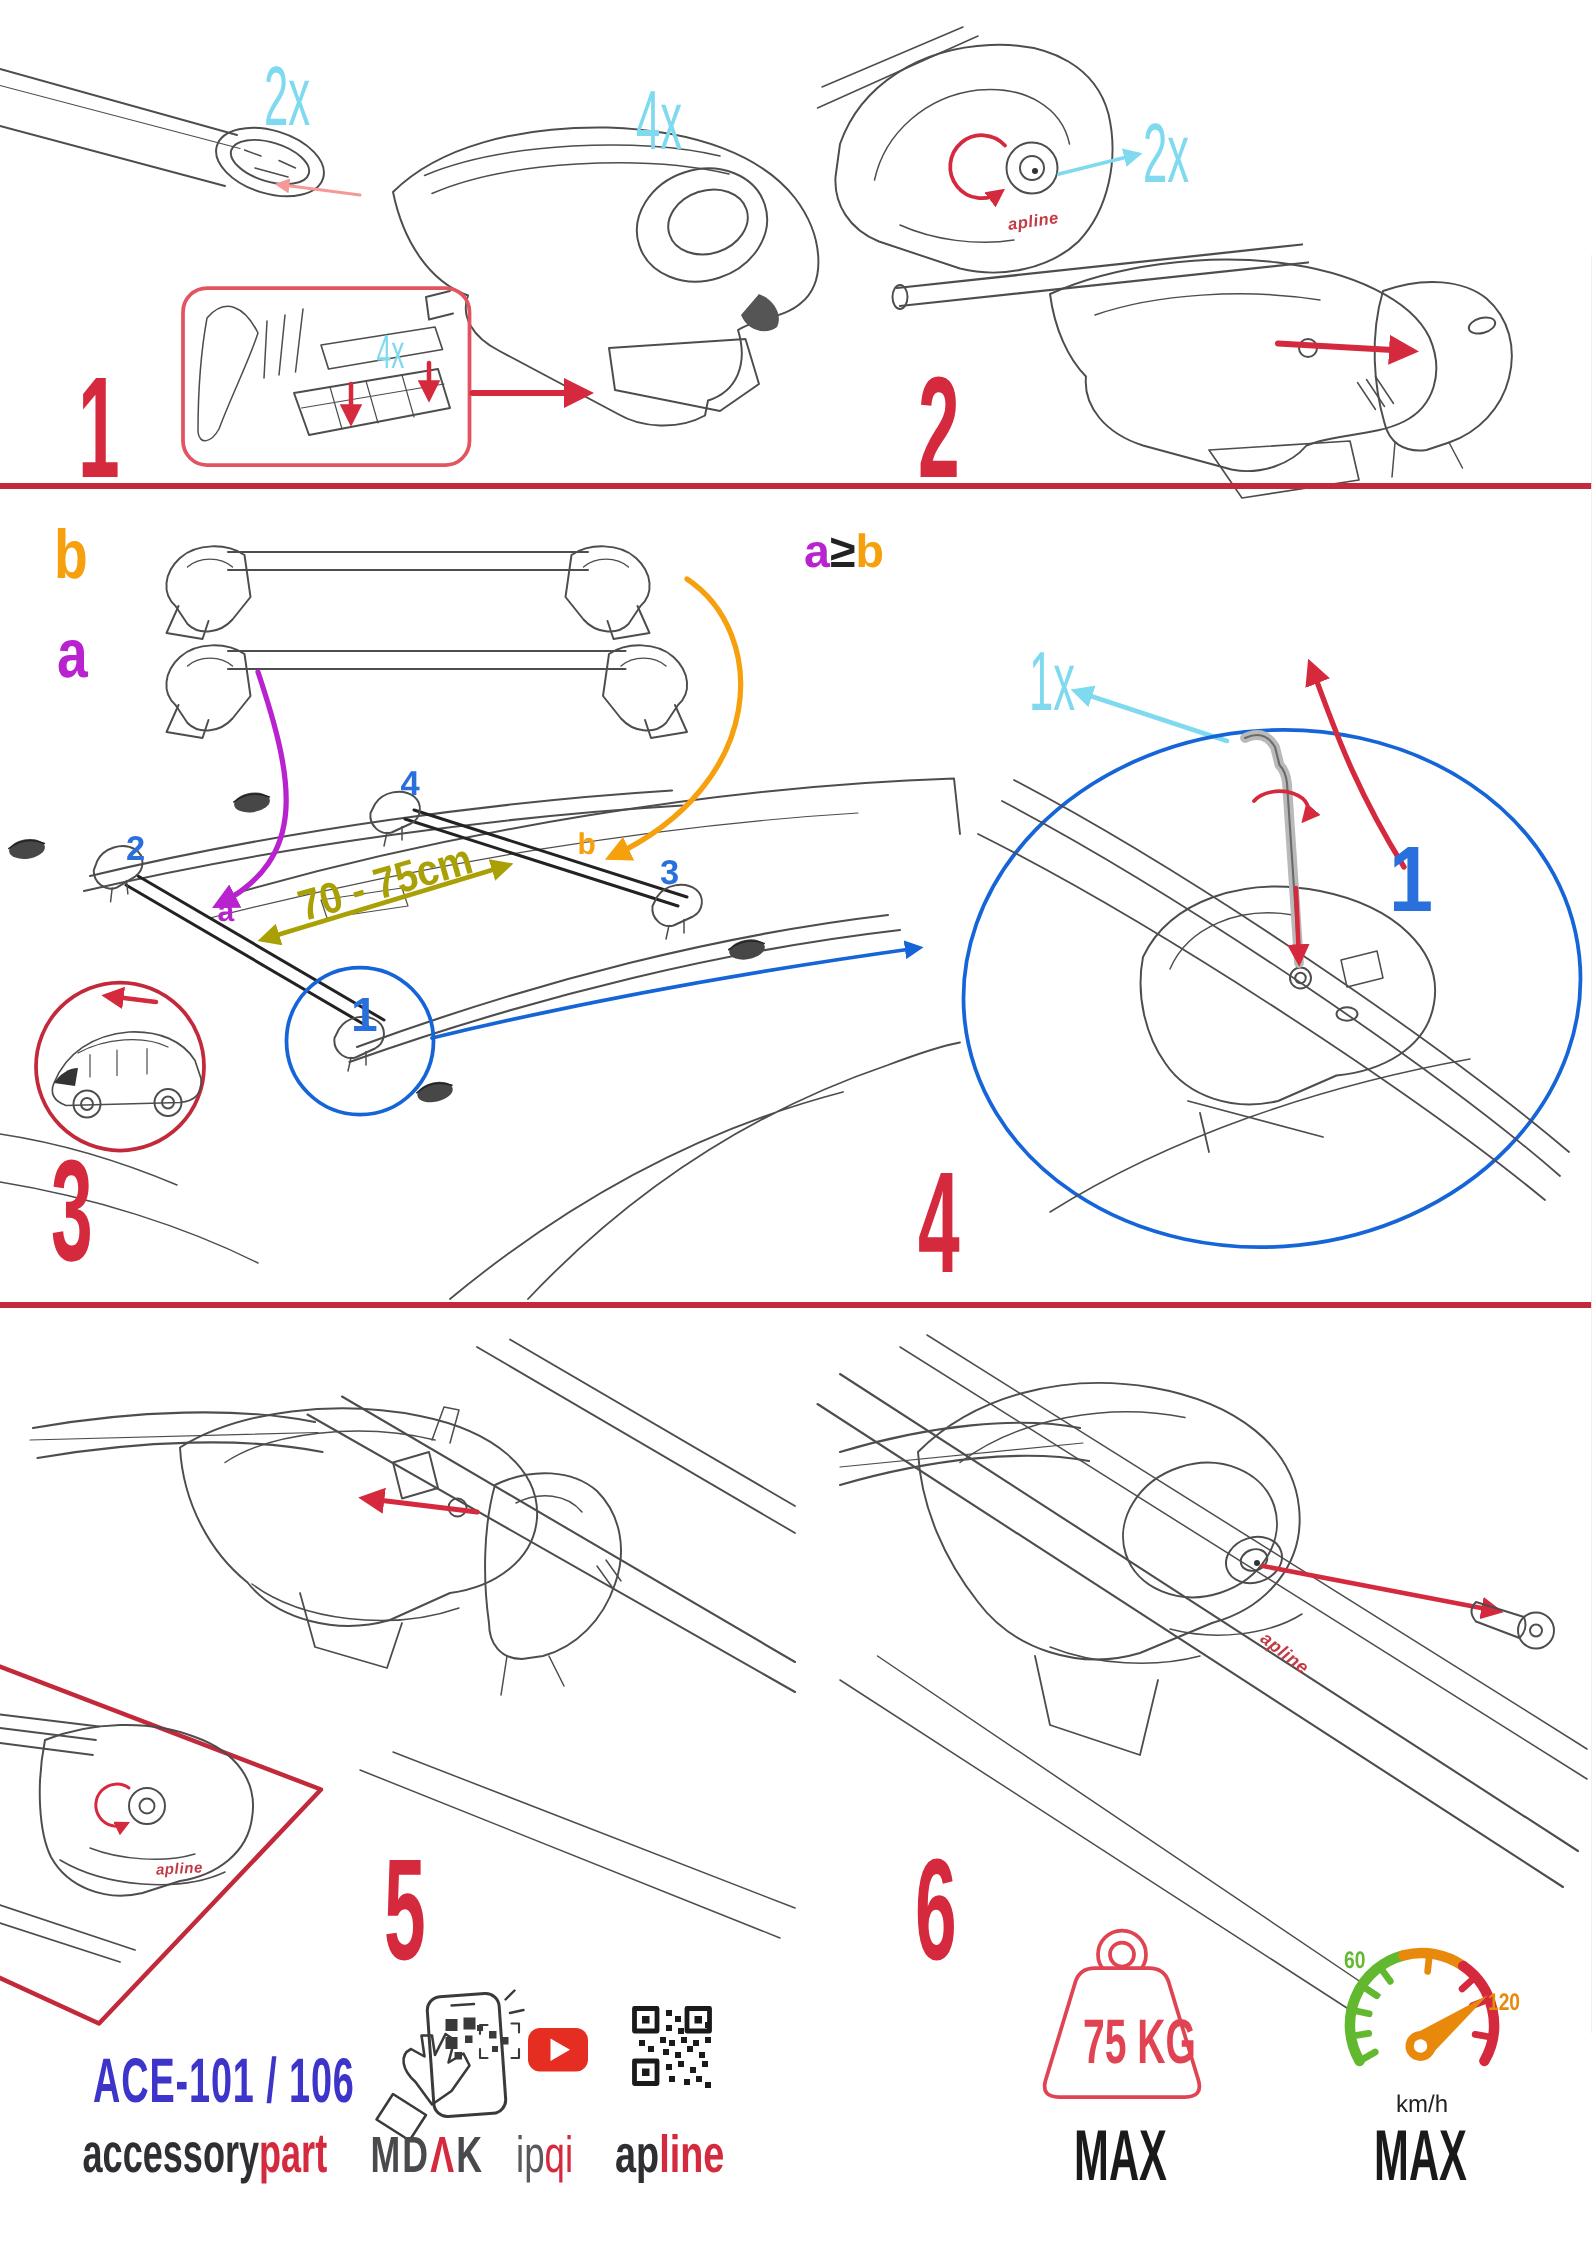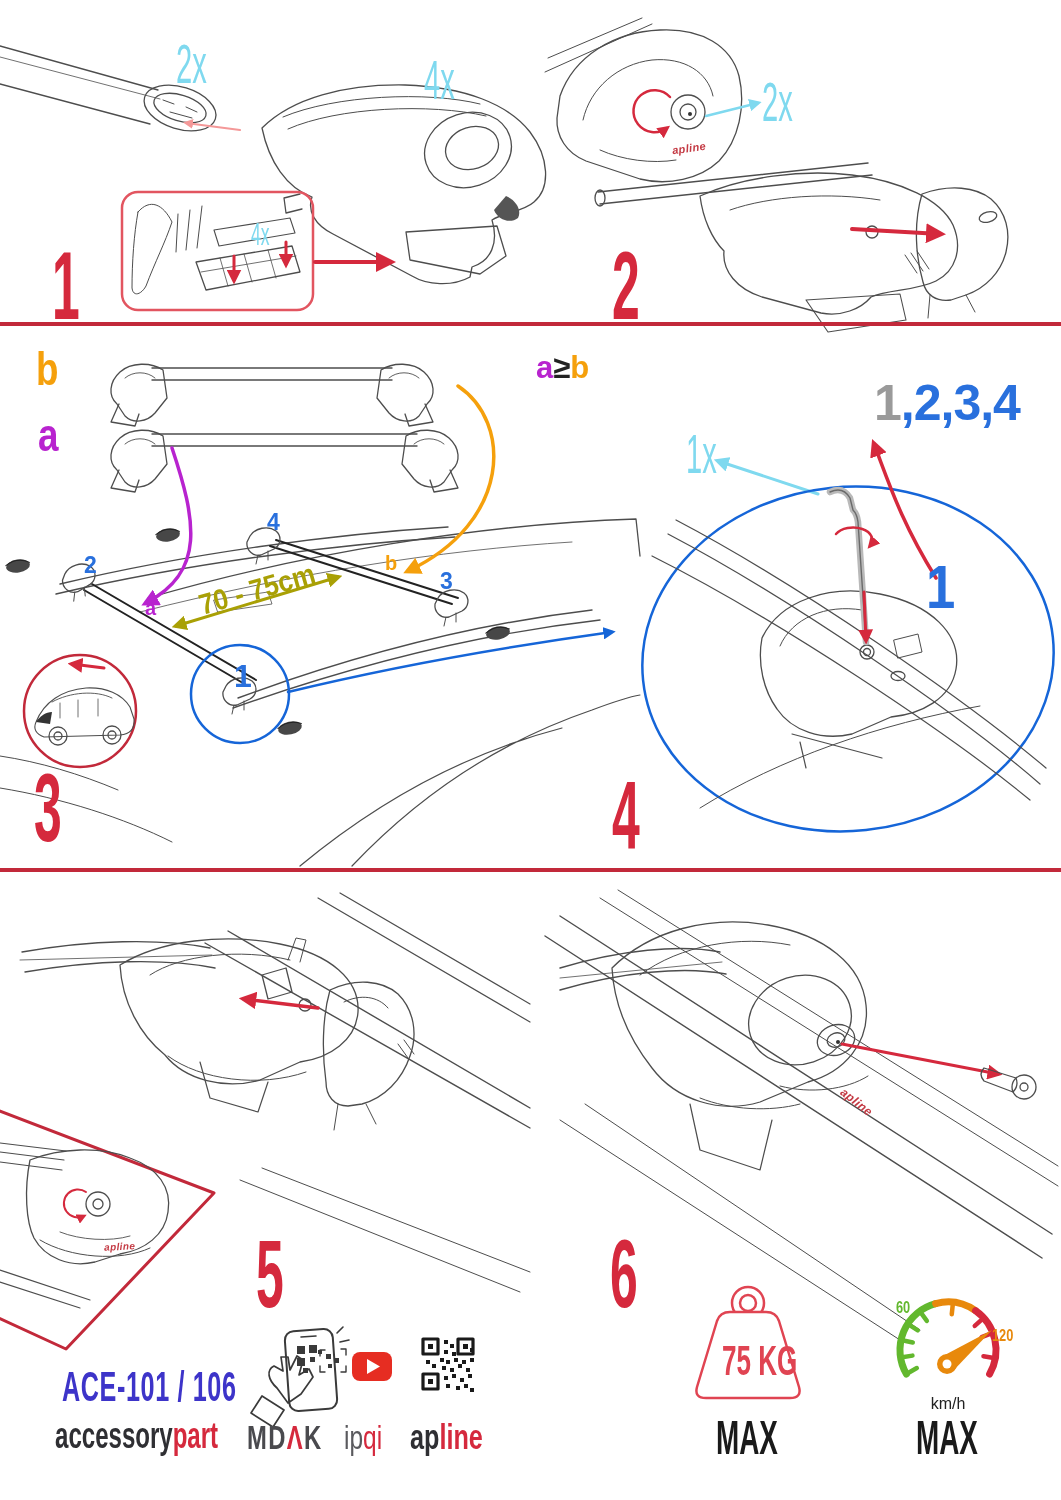--- a/index.html
+++ b/index.html
@@ -361,21 +361,20 @@
   <div class="txt roofnum" style="left:84px;top:554px">2</div>
   <div class="txt roofnum" style="left:267px;top:511px">4</div>
   <div class="txt roofnum" style="left:440px;top:570px">3</div>
   <div class="txt rooflet orangec" style="left:385px;top:553px">b</div>
   <div class="txt rooflet purple" style="left:145px;top:598px">a</div>
   <div class="txt dist" style="left:196px;top:592px">70 - 75cm</div>
   <div class="txt circ1" style="left:234px;top:660px">1</div>
   <div class="txt stepnum" style="left:34px;top:760px">3</div>
 
   <div class="txt rule" style="left:536px;top:352px"><span class="purple">a</span><span>≥</span><span class="orangec">b</span></div>
-  <div class="txt seq" style="left:874px;top:378px"><span class="grayc">1</span><span class="bluec">,2,3,4</span></div>
   <div class="txt qty" style="left:686px;top:426px">1x</div>
   <div class="txt big1" style="left:926px;top:556px">1</div>
   <div class="txt stepnum" style="left:612px;top:768px">4</div>
 
   <div class="txt brandmini" style="left:104px;top:1242px;transform:rotate(-3deg);font-size:10px">apline</div>
   <div class="txt stepnum" style="left:256px;top:1226px">5</div>
 
   <div class="txt brandmini" style="left:838px;top:1096px;transform:rotate(38deg);font-size:12px">apline</div>
   <div class="txt stepnum" style="left:610px;top:1226px">6</div>
 

